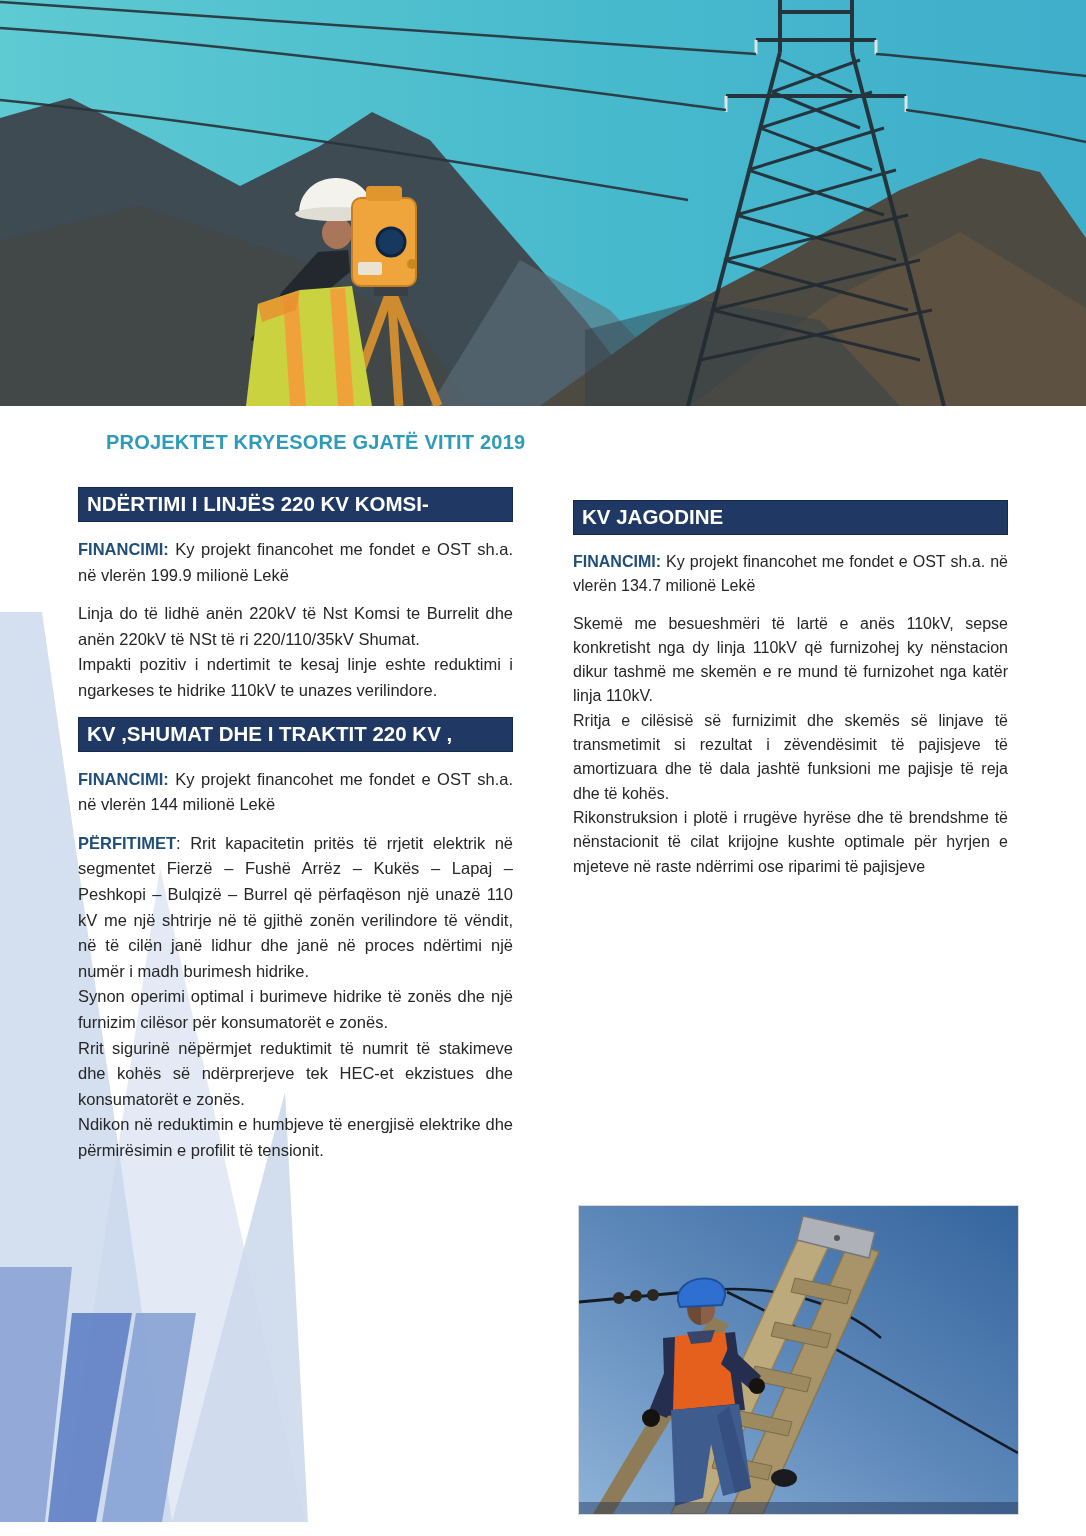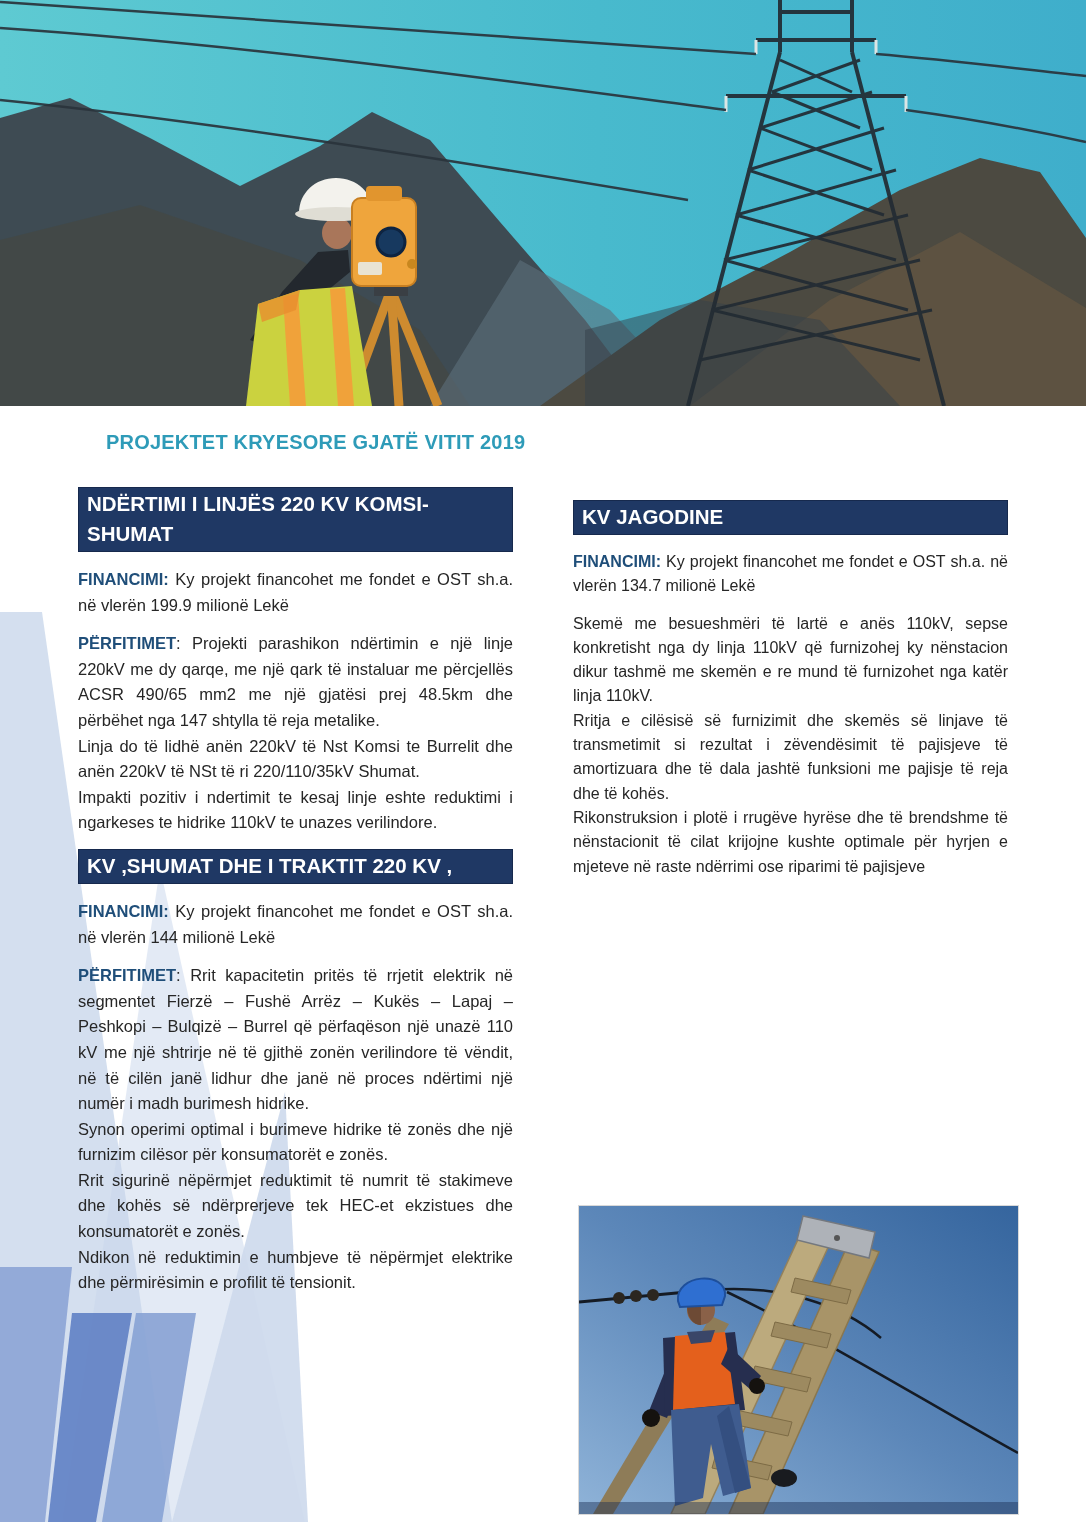--- a/index.html
+++ b/index.html
@@ -105,46 +105,44 @@
     </g>
   </svg>
 </div>
 
 <div class="page-title">PROJEKTET KRYESORE GJATË VITIT 2019</div>
 
 <div class="col col-left">
 
   <div class="section-bar">
     <div class="bar-line">NDËRTIMI I LINJËS 220 KV KOMSI-</div>
-    <div class="bar-line">SHUMAT</div>
   </div>
 
   <div class="block">
     <p class="para"><span class="lbl">FINANCIMI:</span><span> Ky projekt financohet me fondet e OST sh.a. në vlerën 199.9 milionë Lekë</span></p>
   </div>
 
   <div class="block">
-    <p class="para"><span class="lbl">PËRFITIMET</span><span>: Projekti parashikon ndërtimin e një linje 220kV me dy qarqe, me një qark të instaluar me përcjellës ACSR 490/65 mm2 me një gjatësi prej 48.5km dhe përbëhet nga 147 shtylla të reja metalike.</span></p>
     <p class="para">Linja do të lidhë anën 220kV të Nst Komsi te Burrelit dhe anën 220kV të NSt të ri 220/110/35kV Shumat.</p>
     <p class="para">Impakti pozitiv i ndertimit te kesaj linje eshte reduktimi i ngarkeses te hidrike 110kV te unazes verilindore.</p>
   </div>
 
   <div class="section-bar">
     <div class="bar-line">KV ,SHUMAT DHE I TRAKTIT 220 KV ,</div>
   </div>
 
   <div class="block">
     <p class="para"><span class="lbl">FINANCIMI:</span><span> Ky projekt financohet me fondet e OST sh.a. në vlerën 144 milionë Lekë</span></p>
   </div>
 
   <div class="block">
     <p class="para"><span class="lbl">PËRFITIMET</span><span>: Rrit kapacitetin pritës të rrjetit elektrik në segmentet Fierzë – Fushë Arrëz – Kukës – Lapaj – Peshkopi – Bulqizë – Burrel që përfaqëson një unazë 110 kV me një shtrirje në të gjithë zonën verilindore të vëndit, në të cilën janë lidhur dhe janë në proces ndërtimi një numër i madh burimesh hidrike.</span></p>
     <p class="para">Synon operimi optimal i burimeve hidrike të zonës dhe një furnizim cilësor për konsumatorët e zonës.</p>
     <p class="para">Rrit sigurinë nëpërmjet reduktimit të numrit të stakimeve dhe kohës së ndërprerjeve tek HEC-et ekzistues dhe konsumatorët e zonës.</p>
-    <p class="para">Ndikon në reduktimin e humbjeve të nëpërmjet elektrike dhe përmirësimin e profilit të tensionit.</p>
+    <p class="para">Ndikon në reduktimin e humbjeve të energjisë elektrike dhe përmirësimin e profilit të tensionit.</p>
   </div>
 </div>
 
 <div class="col col-right">
 
   <div class="section-bar">
     <div class="bar-line">KV JAGODINE</div>
   </div>
 
   <div class="block">

